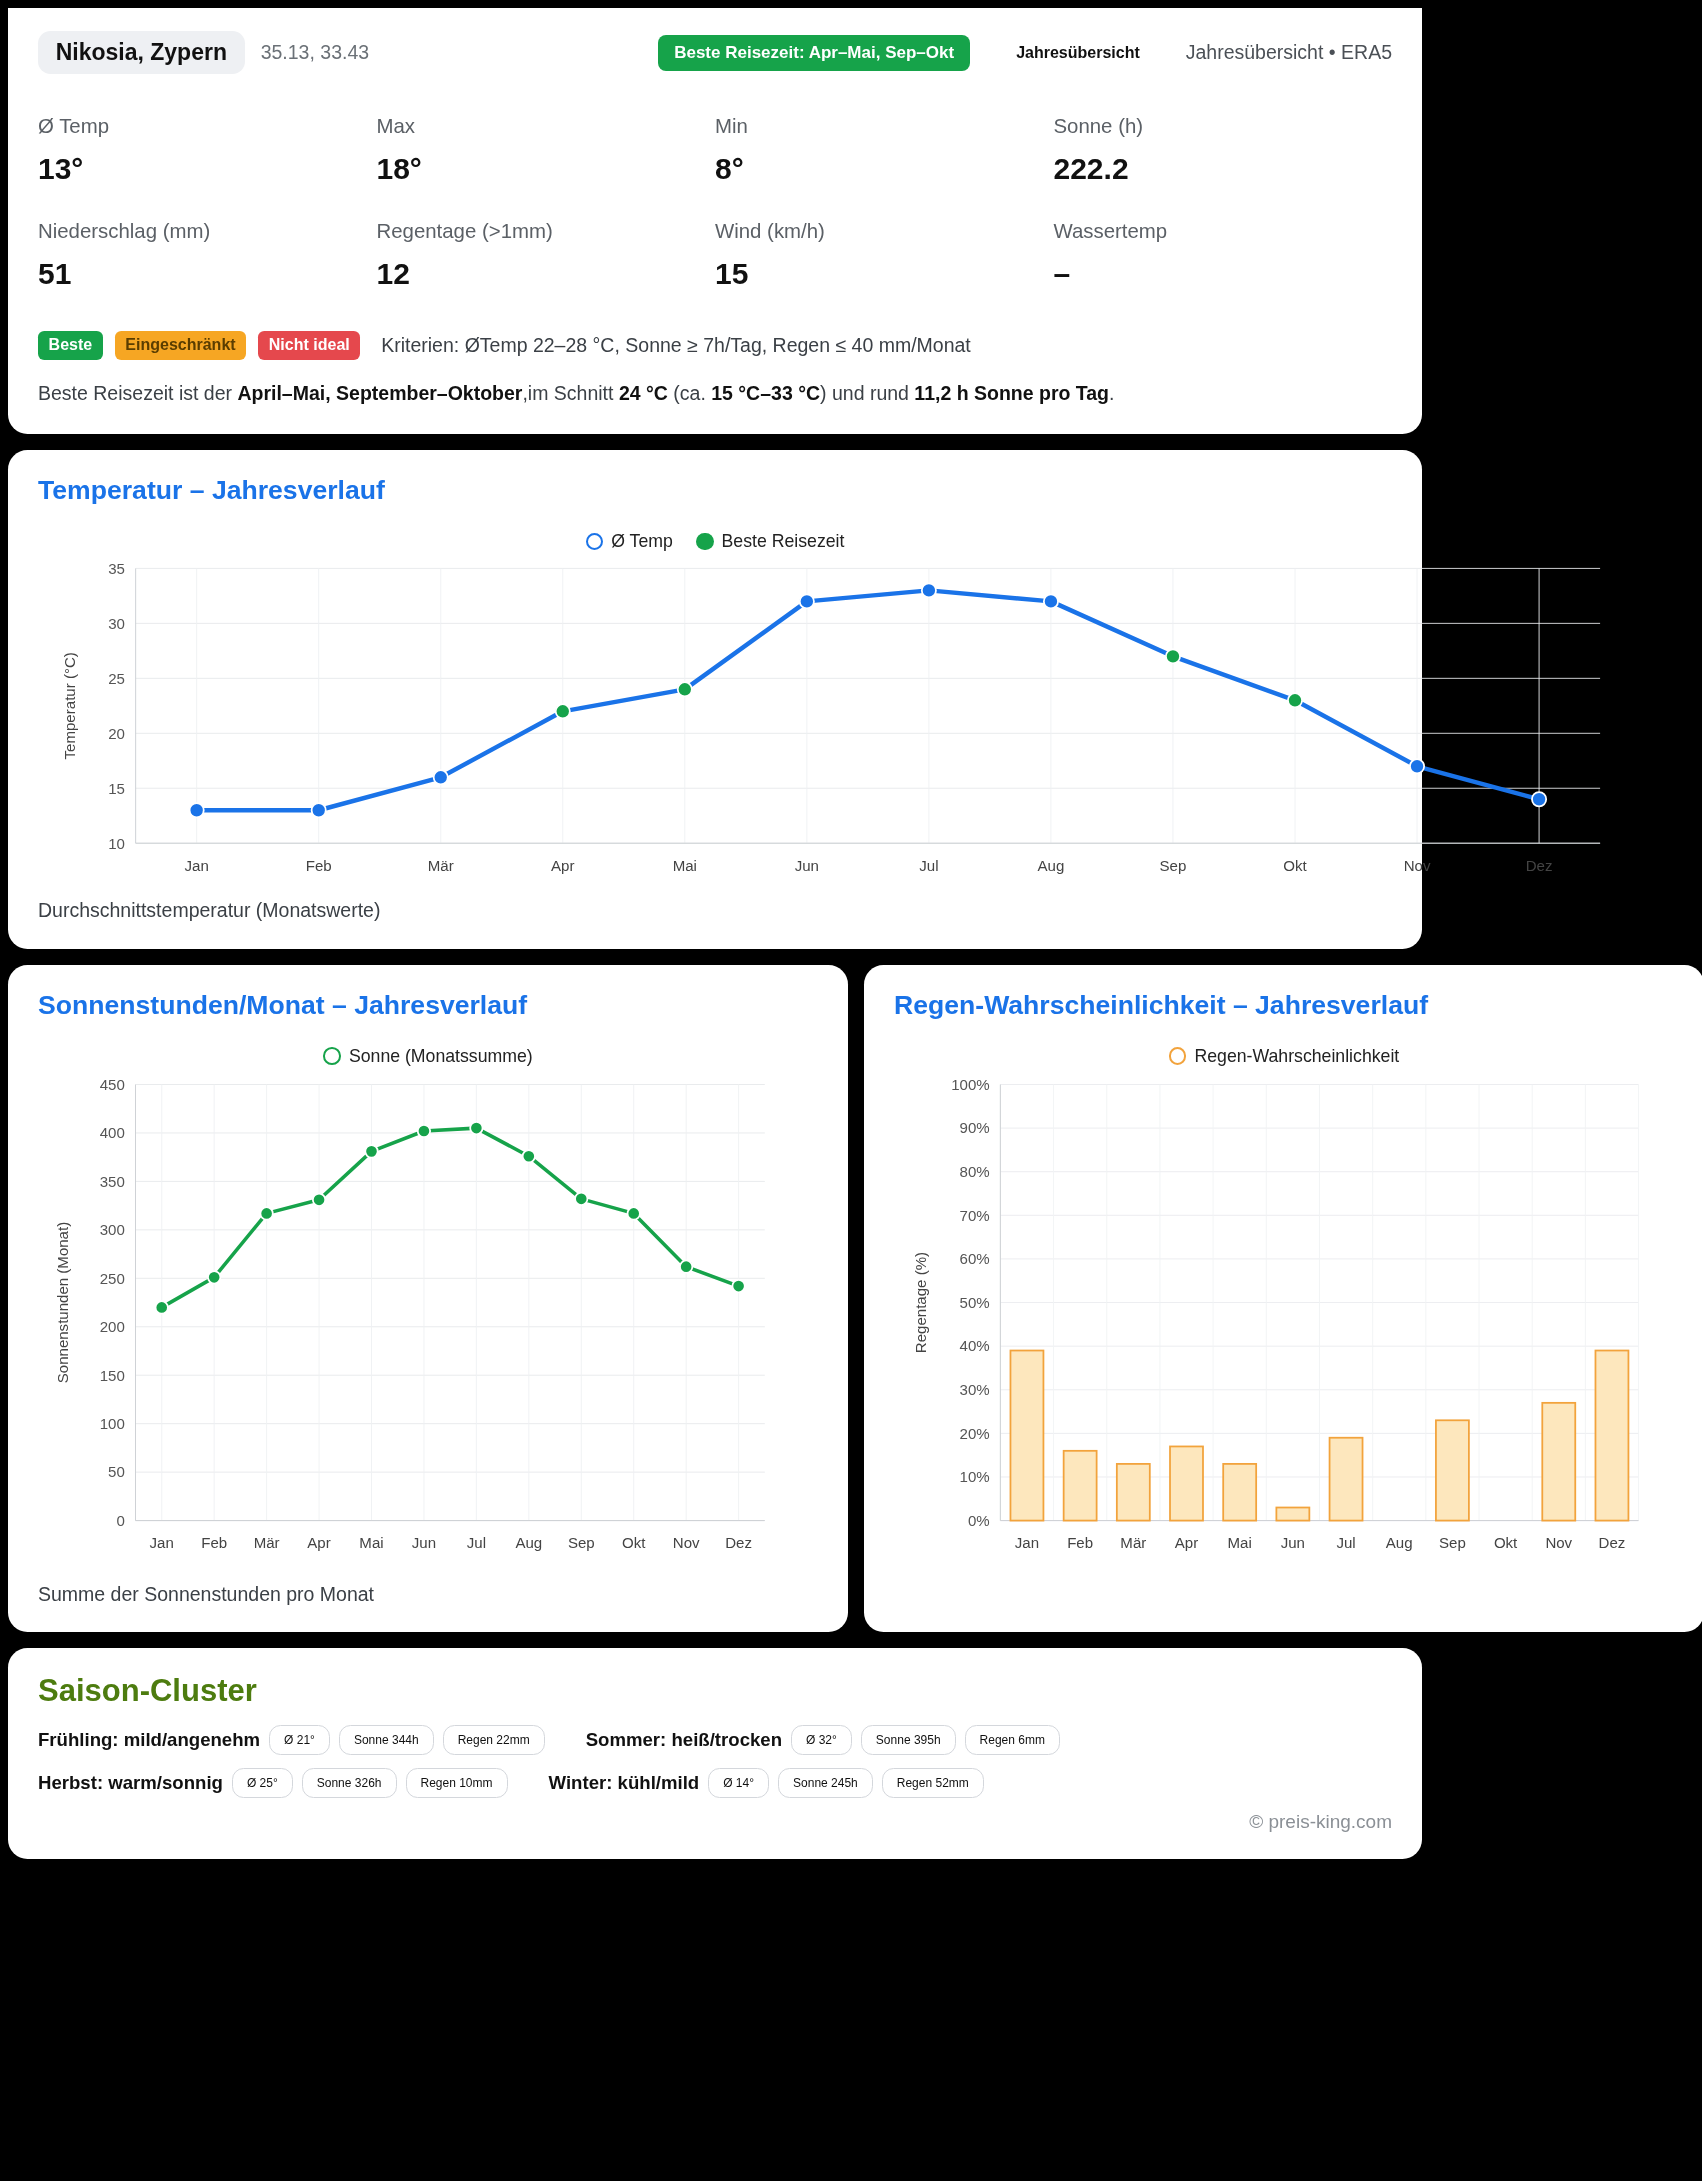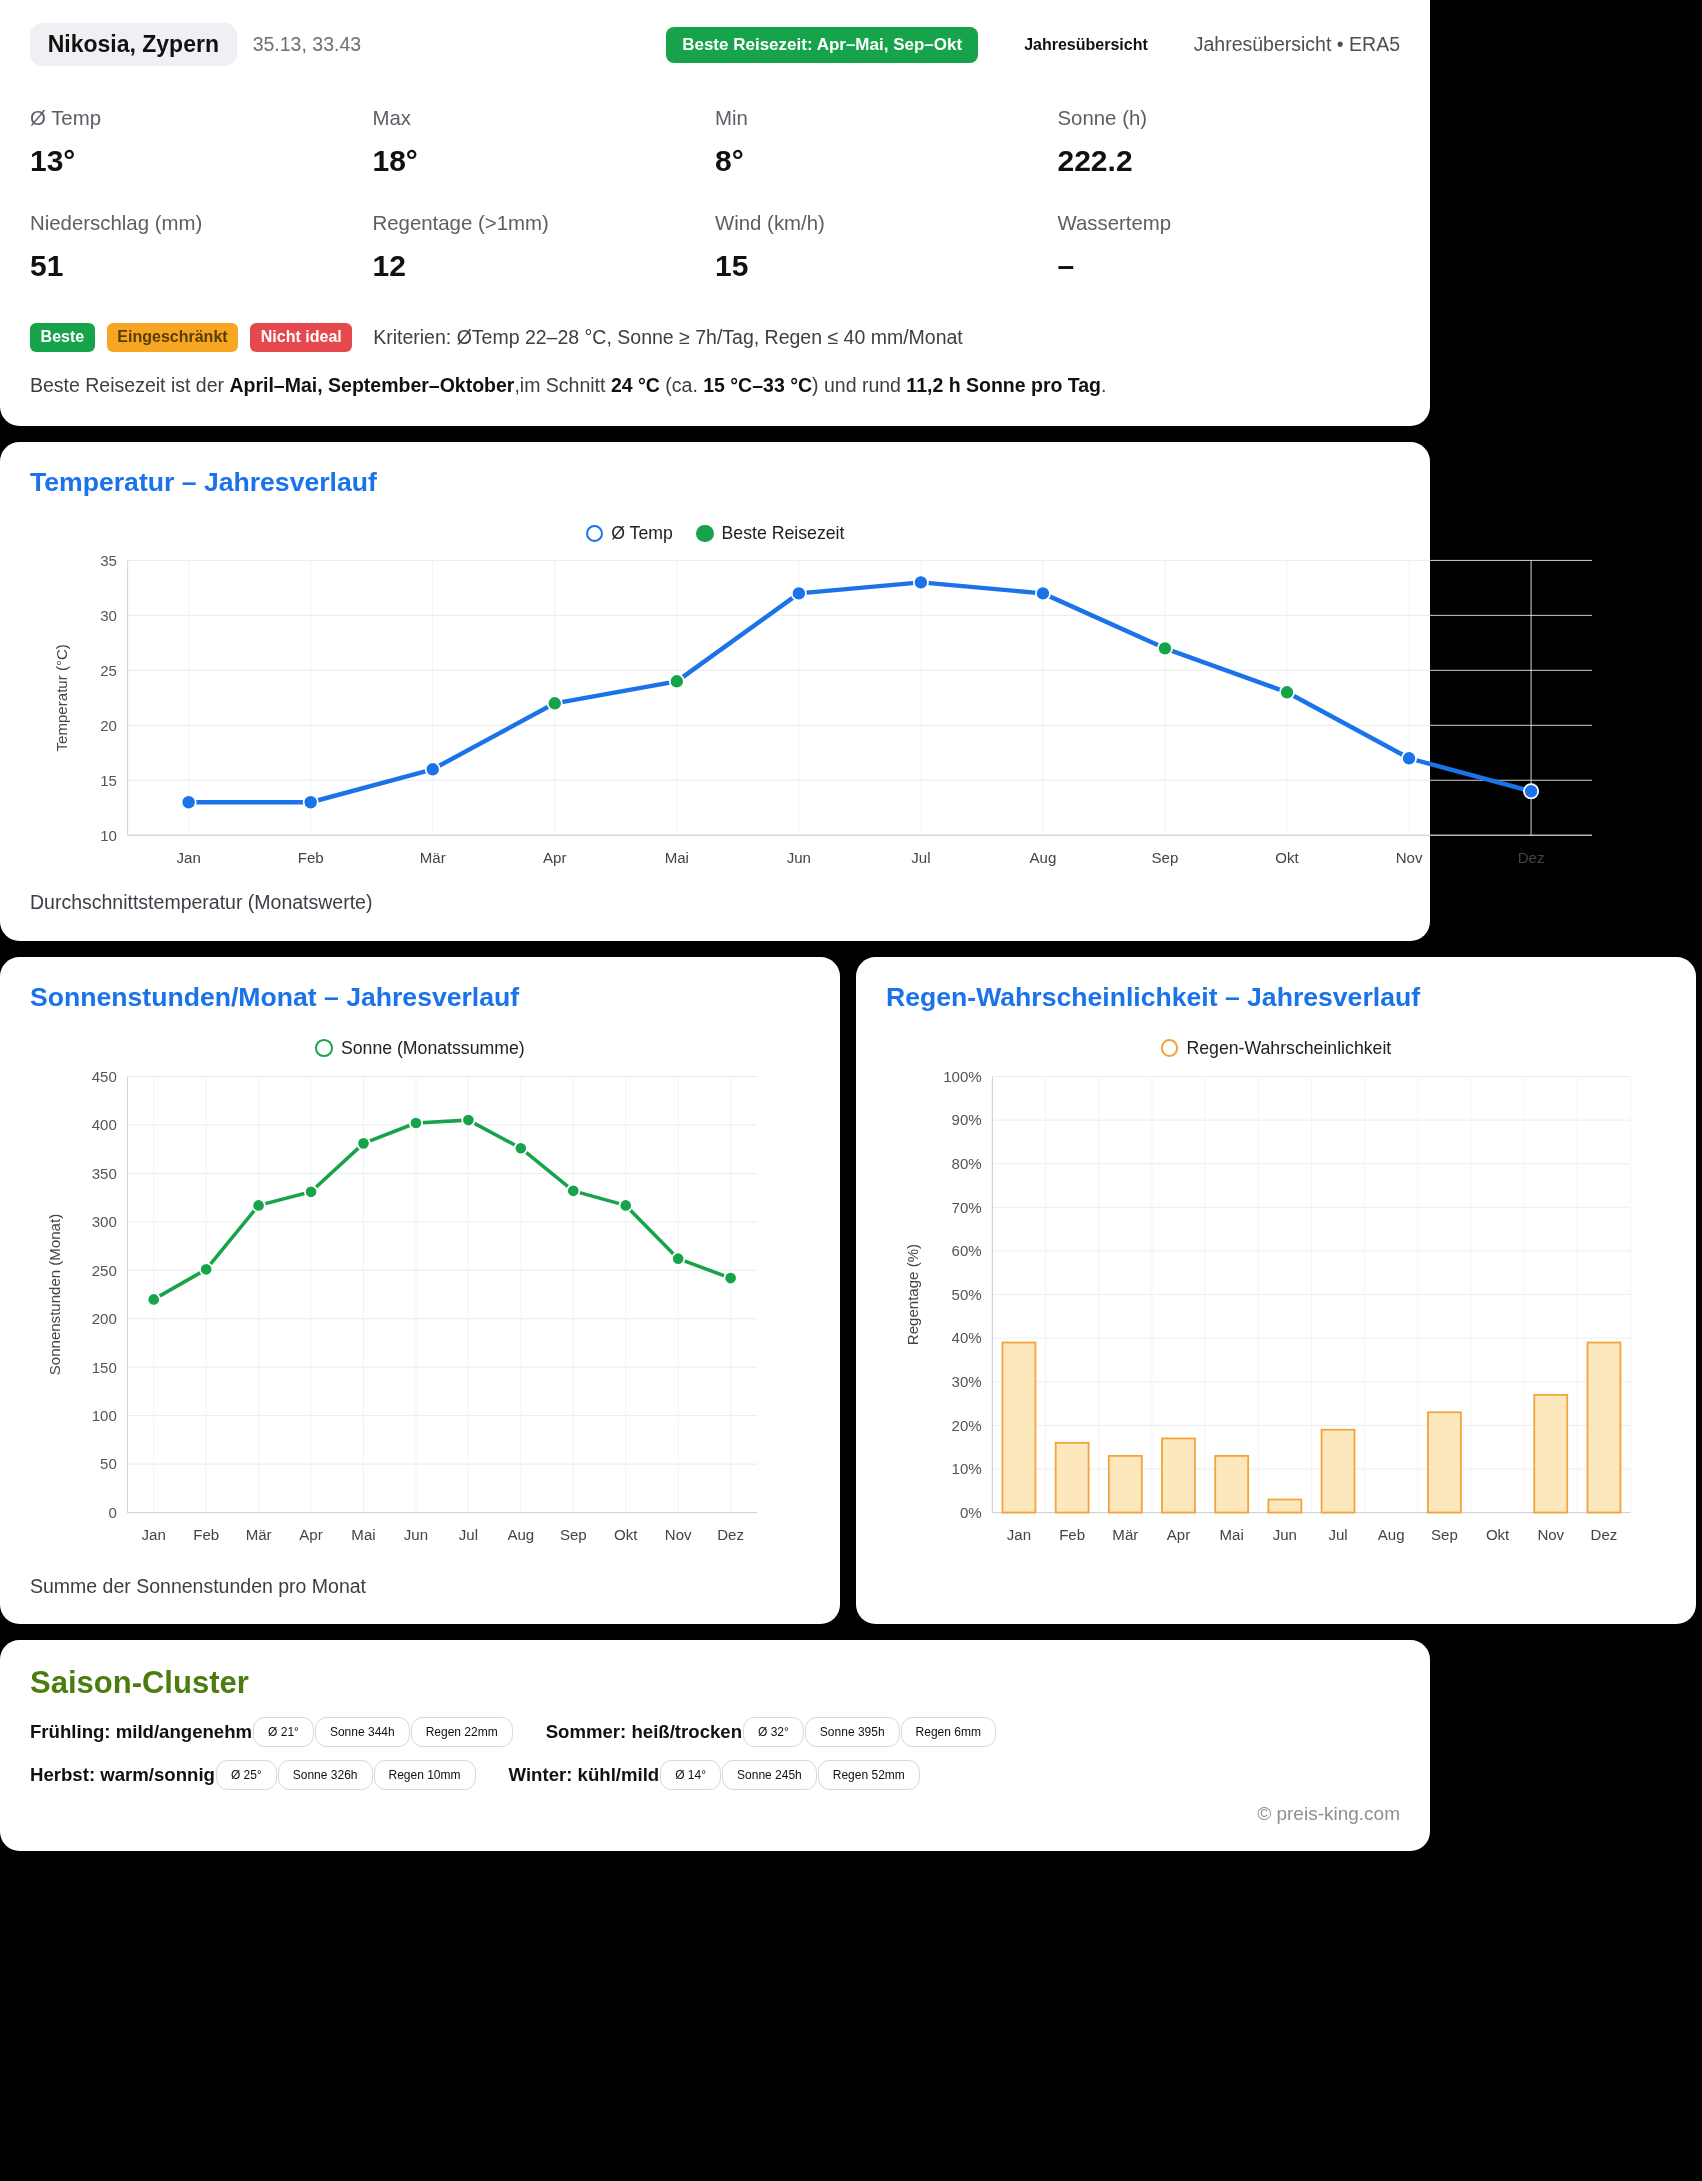--- a/index.html
+++ b/index.html
@@ -2,21 +2,21 @@
 <html style="font-size:14px"><head>
 <meta charset="utf-8">
 <style>
   * { box-sizing: border-box; }
   html, body {
     margin: 0; padding: 0;
     background: #000;
     font-family: "Liberation Sans", sans-serif;
   }
   body { width: 1702px; }
-  .page { width: 1430px; padding: 0; background: #000; }
+  .page { width: 1430px; padding: 8px; background: #000; }
 
   .card {
     background: #fff;
     border-radius: 19.5px;
     margin: 0 0 16px 0;
     padding: 25px 30px 26.6px 30px;
   }
   .card.first { border-radius: 0 0 19.5px 19.5px; margin-top: 0; padding-top: 23px; }
 
   
@@ -71,21 +71,21 @@
   .lg-dot.blue-open { background: #fff; border: 2.7px solid #1a73e8; }
   .lg-dot.green-solid { background: #16a34a; }
   .lg-dot.green-open { background: #fff; border: 2.7px solid #16a34a; }
   .lg-dot.orange-open { background: #fff; border: 2.7px solid #f2a33c; }
 
   .row2 { display: flex; gap: 16px; }
   .row2 > .card { flex: 1; margin-bottom: 16px; }
 
   
   .season-title { font-size: 31px; font-weight: bold; color: #4d7c0f; margin-bottom: 16px; }
-  .season-row { display: flex; align-items: center; gap: 1px; flex-wrap: nowrap; margin-bottom: 12.4px; }
+  .season-row { display: flex; align-items: center; gap: 9px; flex-wrap: nowrap; margin-bottom: 12.4px; }
   .season-name { font-size: 18.6px; font-weight: bold; color: #111; white-space: nowrap; }
   .season-name.second { margin-left: 32px; }
   .pill {
     border: 1.8px solid #d4d7dc; border-radius: 11.5px;
     padding: 7px 14px; font-size: 12px; color: #111; white-space: nowrap;
   }
   .footer-note { text-align: right; font-size: 19px; color: #8b9096; margin-top: 13px; }
 
   svg text { font-family: "Liberation Sans", sans-serif; }
 </style>

